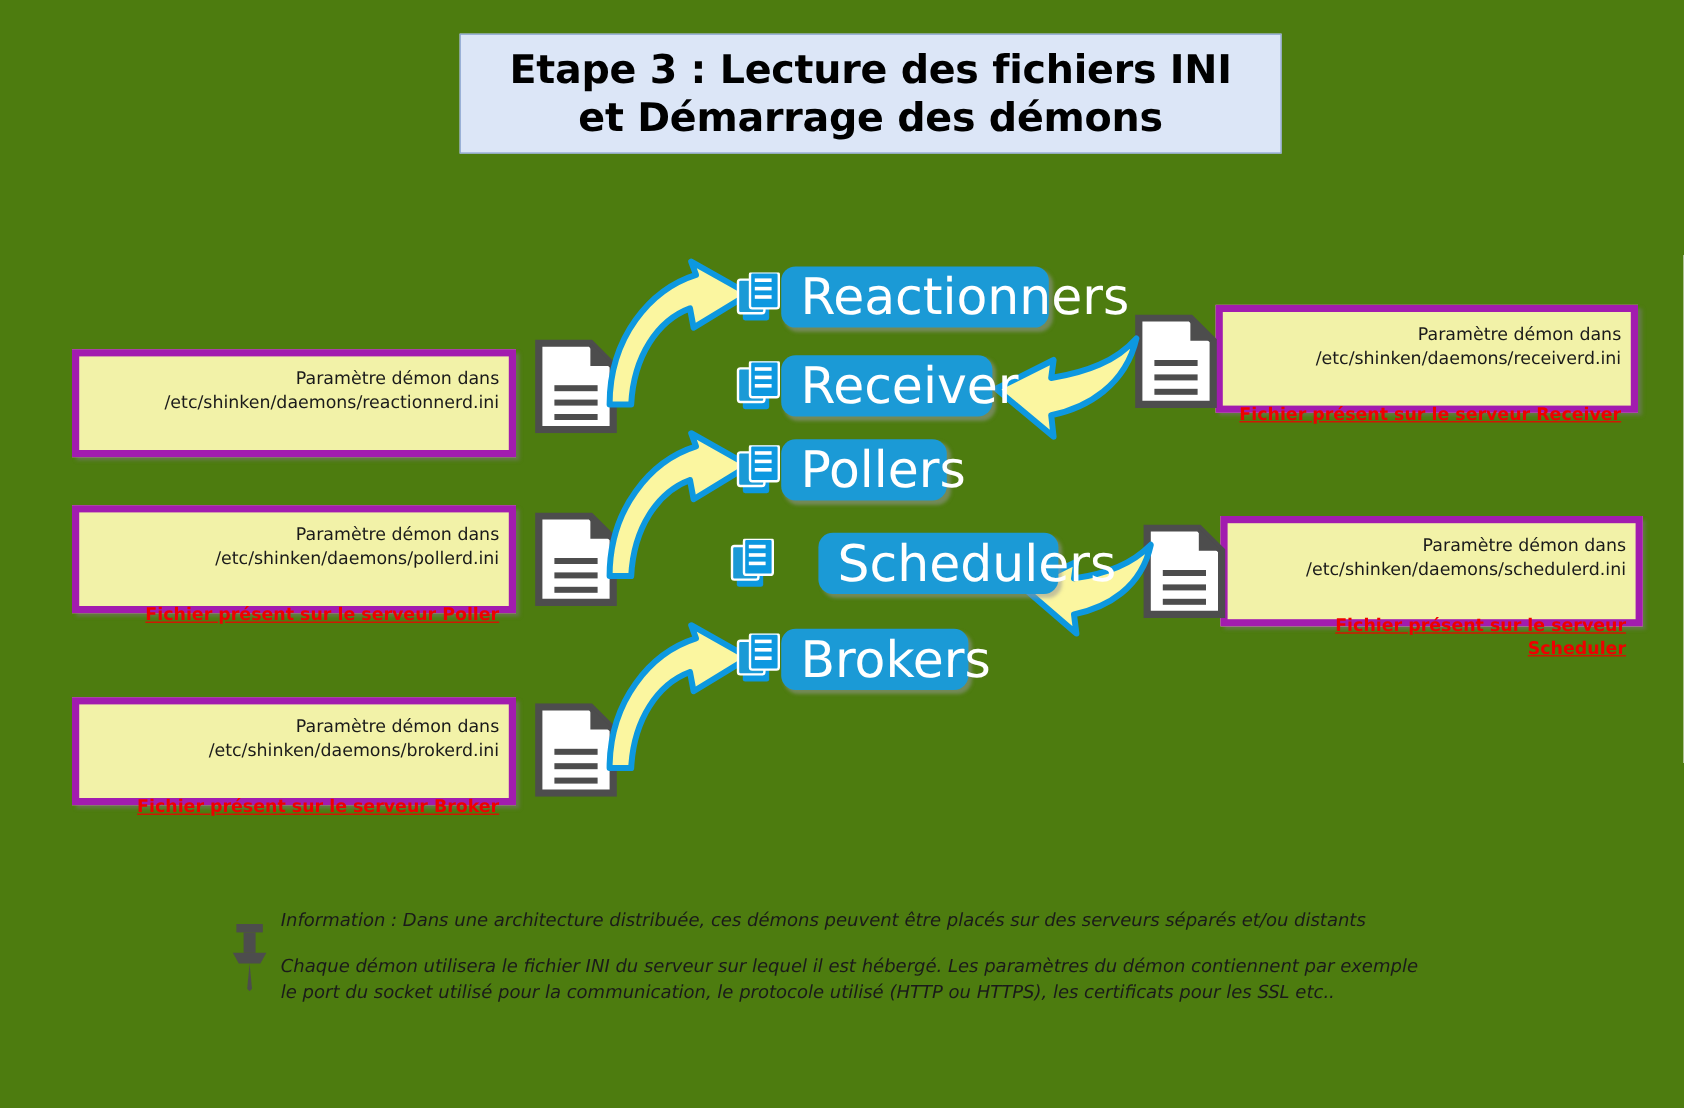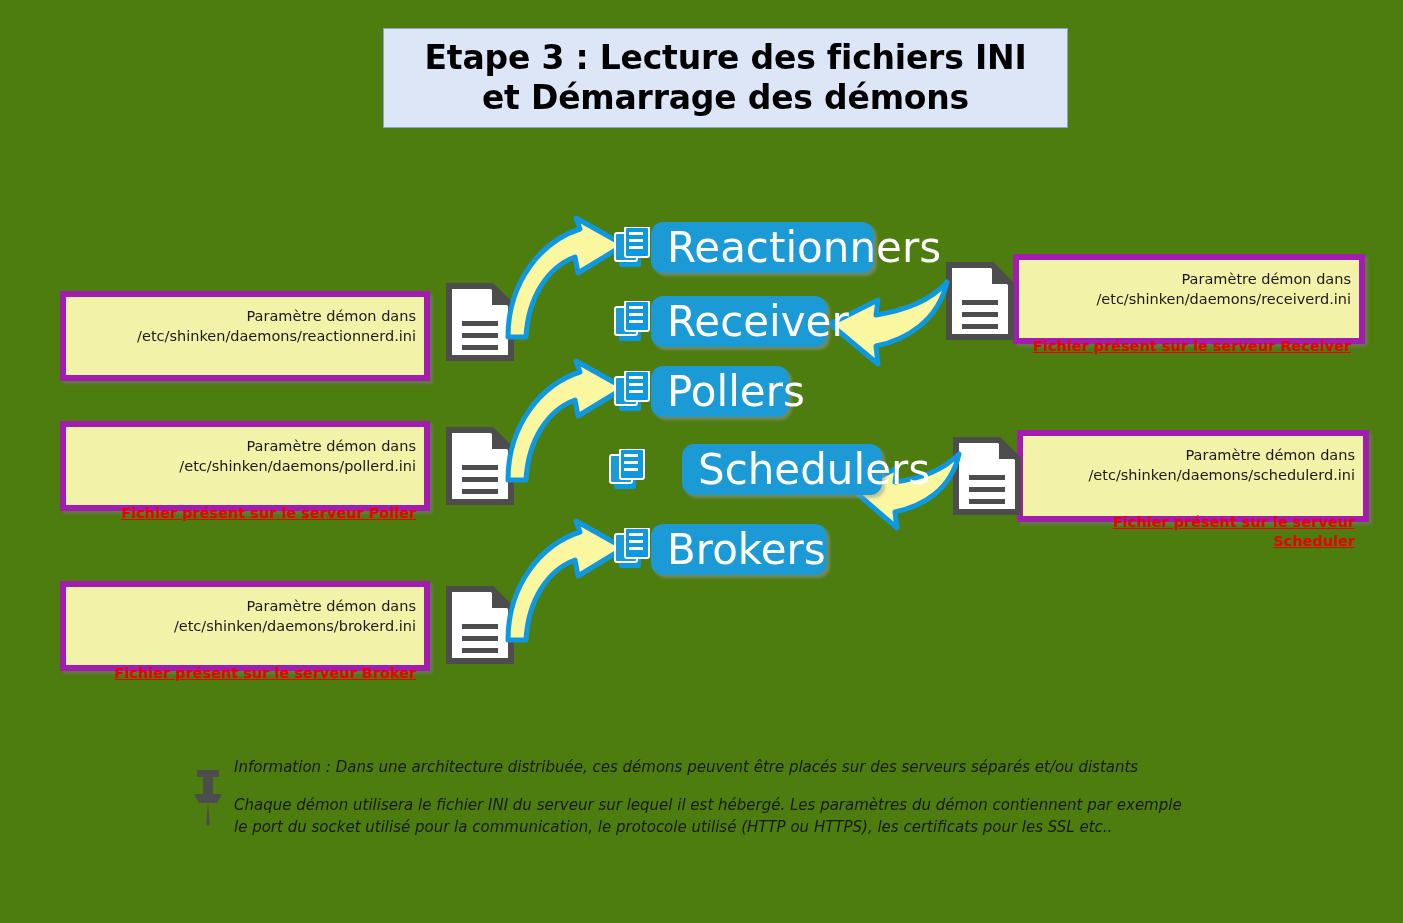--- a/index.html
+++ b/index.html
@@ -271,21 +271,21 @@
   </div>
 
   <div class="daemon-pill" style="left:651px; top:366px; width:138px; height:51px;">
     <span class="daemon-label">Pollers</span>
   </div>
 
   <div class="daemon-pill" style="left:651px; top:444px; width:200px; height:51px;margin-left:31px;">
     <span class="daemon-label">Schedulers</span>
   </div>
 
-  <div class="daemon-pill" style="left:651px; top:524px; width:176px; height:51px;">
+  <div class="daemon-pill" style="left:651px; top:524px; width:156px; height:51px;">
     <span class="daemon-label">Brokers</span>
   </div>
 
   <svg class="footer-pin" width="36" height="58" viewBox="0 0 36 58">
     <rect x="7" y="2" width="22" height="7" fill="#4d4d4d"></rect>
     <rect x="13" y="9" width="10" height="17" fill="#4d4d4d"></rect>
     <path d="M4 26 H32 L27 35 H9 Z" fill="#4d4d4d"></path>
     <path d="M18 35 L20 56 L18 58 L16 56 Z" fill="#4d4d4d"></path>
   </svg>
 

